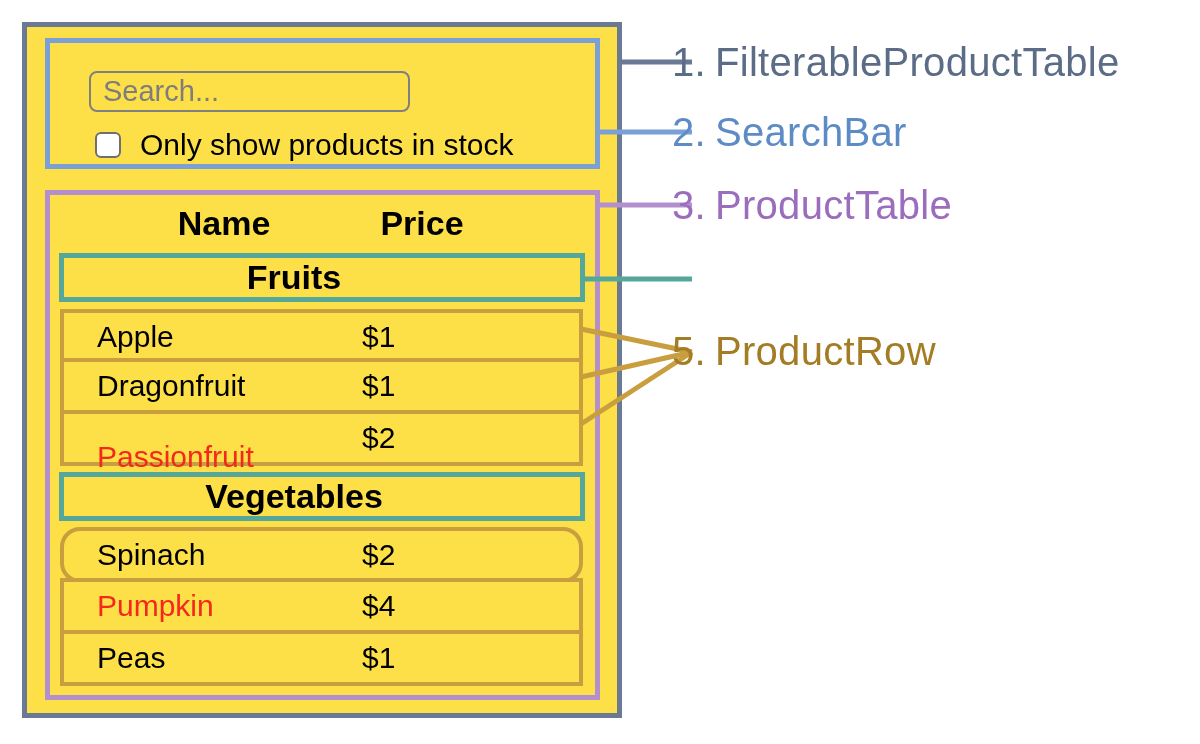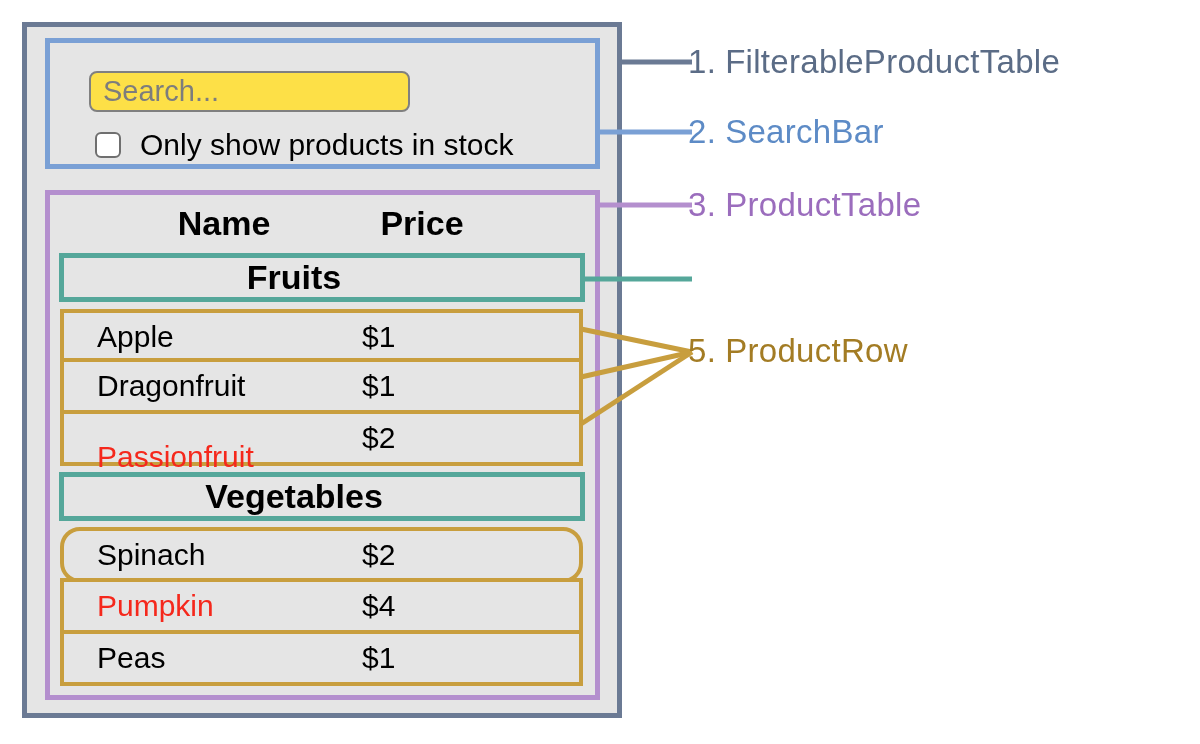--- a/index.html
+++ b/index.html
@@ -1,20 +1,20 @@
 <!DOCTYPE html>
 <html><head>
 <meta charset="utf-8">
 <style>
   html,body{margin:0;padding:0;background:#ffffff;}
   .canvas{
     position:relative;width:1200px;height:744px;background:#ffffff;
     font-family:"Liberation Sans",sans-serif;overflow:hidden;
   }
-  .box{position:absolute;box-sizing:border-box;background:#e5e5e5;}
+  .box{position:absolute;box-sizing:border-box;background:#fde047;}
   .outer-box{left:22px;top:22px;width:600px;height:696px;border:5px solid #6b7a94;z-index:1;}
   .search-box{left:45px;top:38px;width:555px;height:131px;border:5px solid #7aa0d5;z-index:2;}
   .search-input{
     position:absolute;left:89px;top:71px;width:321px;height:41px;box-sizing:border-box;
     border:2px solid #808080;border-radius:8px;padding:0 12px;font-size:29px;color:#222;
     font-family:"Liberation Sans",sans-serif;outline:none;z-index:3;background:#fde047;
   }
   .search-input::placeholder{color:#7d7d7d;opacity:1;}
   .checkbox{
     position:absolute;left:95px;top:132px;width:26px;height:26px;box-sizing:border-box;
@@ -47,21 +47,21 @@
   .row-name{position:absolute;left:33px;font-size:30px;color:#000;white-space:nowrap;}
   .row-price{position:absolute;left:298px;font-size:30px;color:#000;white-space:nowrap;}
   .row-apple{top:309px;}
   .row-dragonfruit{top:358px;text-align:right;}
   .row-passionfruit{top:410px;}
   .row-spinach{top:527px;border-radius:20px;}
   .row-pumpkin{top:578px;}
   .row-peas{top:630px;}
   .connectors{position:absolute;left:0;top:0;width:1200px;height:744px;z-index:4;pointer-events:none;}
   .legend-item{
-    position:absolute;left:688px;height:38px;line-height:38px;font-size:33px;font-weight:500;
+    position:absolute;left:672px;height:38px;line-height:38px;font-size:40px;font-weight:500;
     white-space:nowrap;letter-spacing:0.3px;z-index:5;
   }
   .legend-1{top:43px;}
   .legend-2{top:113px;}
   .legend-3{top:186px;}
   .legend-4{top:260px;}
   .legend-5{top:332px;}
   .legend-num{margin-right:9px;}
 </style>
 </head>

